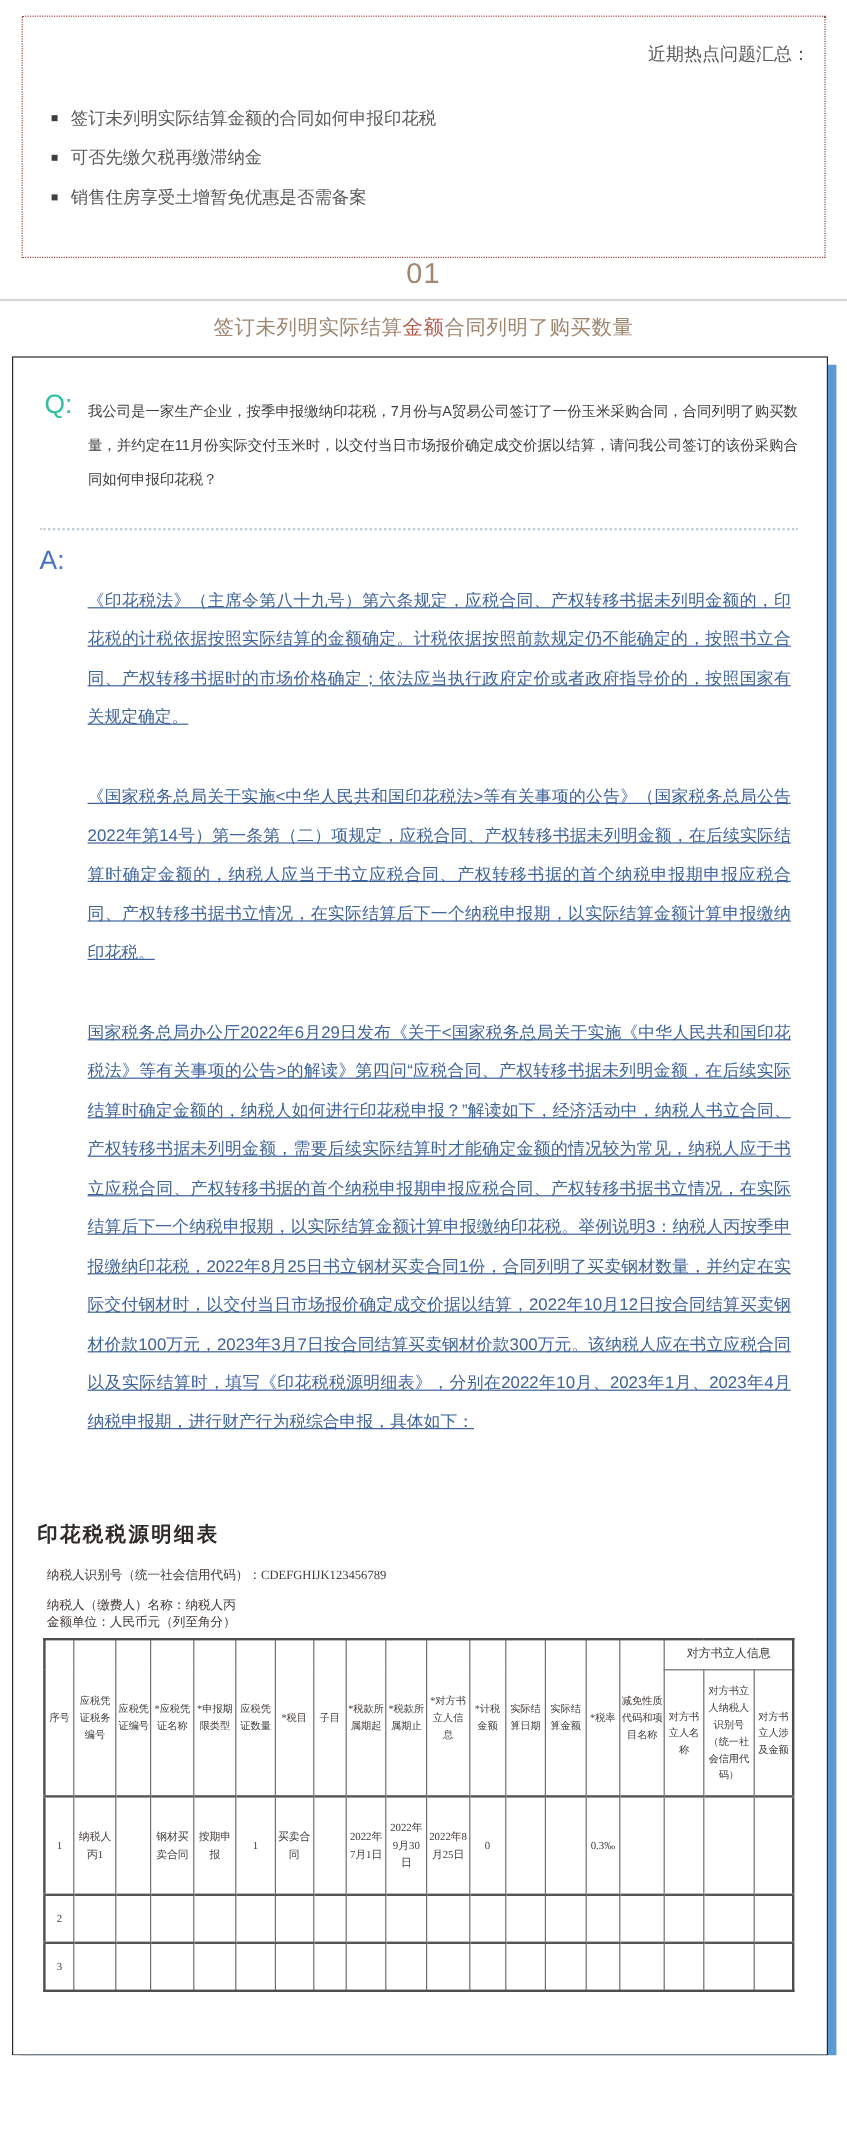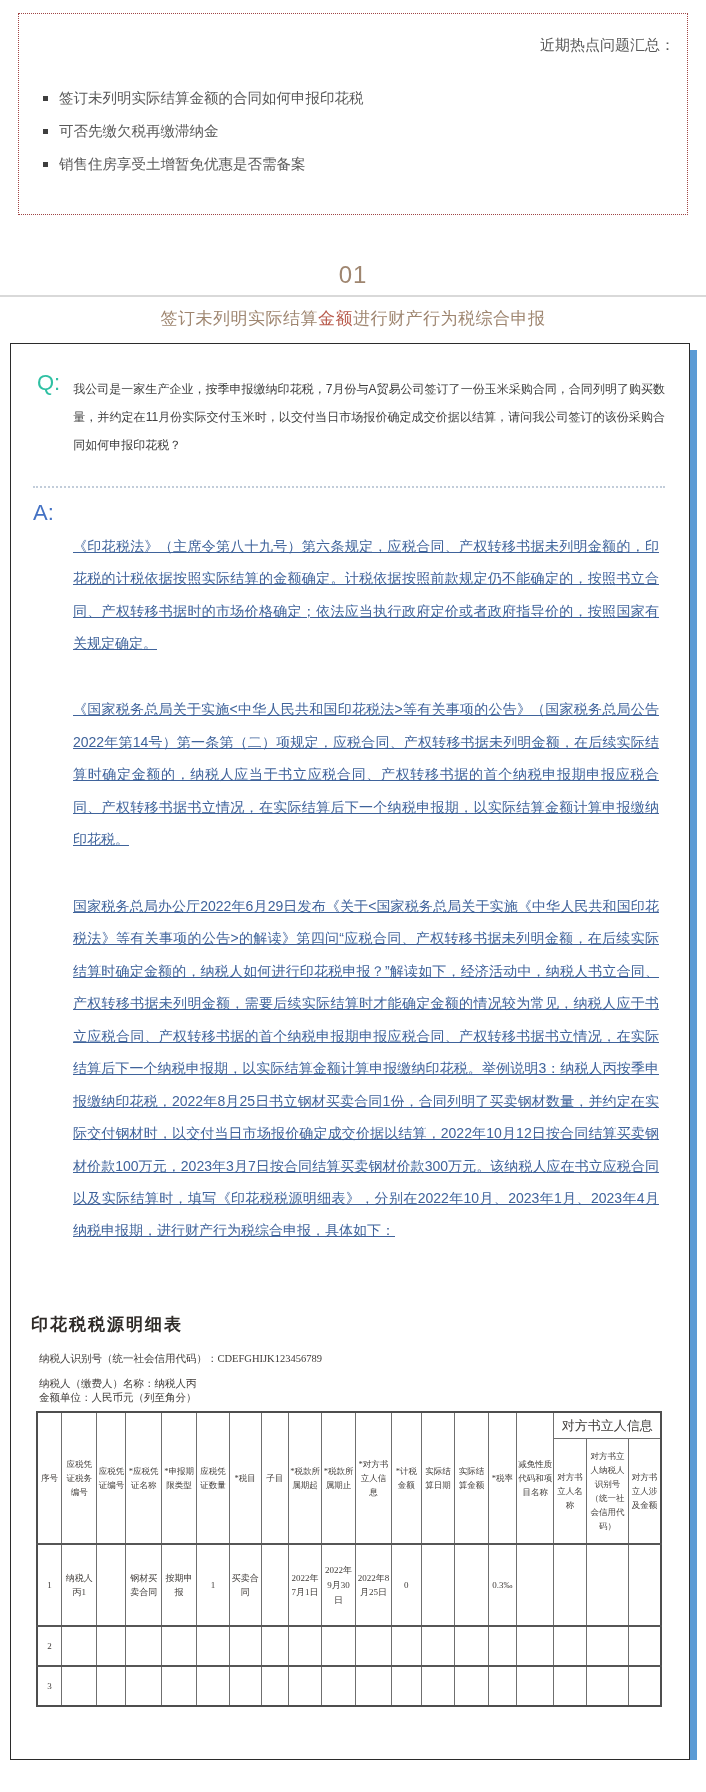--- a/index.html
+++ b/index.html
@@ -7,21 +7,21 @@
   .page { width:706px; background:#fff; overflow:hidden; }
 
   
   .hot-box { margin:13px 18px 0 18px; border:1px dotted #a04545; padding:16px 12px 26px 12px; }
   .hot-title { text-align:right; color:#595959; font-size:15px; margin:6px 0 34px 0; }
   .hot-list { list-style:none; margin:0; padding:0 0 0 12px; }
   .hot-list li { display:flex; align-items:center; color:#595959; font-size:14.5px; margin:14px 0; }
   .sq { width:5px; height:5px; background:#3f3f3f; margin-right:11px; flex:none; }
 
   
-  .sec-num { margin-top:46px; text-align:center; color:#9f8670; font-size:24px; letter-spacing:1px; }
+  .sec-num { text-align:center; color:#9f8670; font-size:24px; letter-spacing:1px; }
   .sec-line { border-top:2px solid #d9d9d9; margin-top:6px; }
   .sec-title { text-align:center; color:#9f8670; font-size:17px; margin-top:10px; letter-spacing:0.5px; }
   .sec-title .hl { color:#b85a4b;text-align:right; }
 
   
   .qa-box { box-sizing:border-box; margin:13px 0 0 10px; width:680px; border:1px solid #2b2b2b;
             box-shadow:7px 7px 0 0 #5b9bd5; padding:26px 22px 52px 20px; background:#fff; }
   .q-row { display:flex; }
   .q-label { color:#2fc0a3; font-size:22px; margin:0 13px 0 6px; flex:none; }
   .q-text { margin:5px 2px 0 0; color:#3d3d3d; font-size:12px; line-height:2.35; text-align:justify; }
@@ -32,21 +32,21 @@
 
   
   .tax-table { margin-top:66px; font-family:"Liberation Serif","DejaVu Serif",serif; color:#3f3b38; }
   .tax-table h3 { font-size:17px; margin:0 0 16px 0; letter-spacing:2px; color:#2f2b28; font-weight:bold; }
   .meta1 { font-size:10.5px; margin:0 4px 11px 8px; }
   .meta2 { display:flex; justify-content:space-between; font-size:10.5px; margin:0 4px 6px 8px;flex-direction:column; }
   .tax-table table { width:calc(100% - 10px); margin:0 auto; border-collapse:collapse; border:2px solid #4e4e4e; table-layout:fixed; }
   .tax-table th, .tax-table td { border:1px solid #6f6f6f; font-weight:normal; padding:2px 1px;
     text-align:center; vertical-align:middle; word-break:break-all; font-size:8.5px; line-height:1.65; color:#3f3b38; }
   .tax-table thead tr.sub-row th { height:100px; }
-  .tax-table .group-h { font-size:13px; height:20px; }
+  .tax-table .group-h { font-size:10px; height:20px; }
   .tax-table tbody td { font-size:9px; border-top:2px solid #565656; }
   .tax-table tbody tr:first-child td { height:76px; }
   .tax-table tbody tr + tr td { height:34px; }
 </style>
 </head>
 <body>
 
 <div class="page">
 
   <div class="hot-box">
@@ -64,21 +64,21 @@
         <span class="sq"></span>
         <span>销售住房享受土增暂免优惠是否需备案</span>
       </li>
     </ul>
   </div>
 
   <div class="sec-head">
     <div class="sec-num">01</div>
     <div class="sec-line"></div>
     <div class="sec-title">
-      <span>签订未列明实际结算</span><span class="hl">金额</span><span>进行财产行为税综合申报</span>
+      <span>签订未列明实际结算</span><span class="hl">金额</span><span>合同列明了购买数量</span>
     </div>
   </div>
 
   <div class="qa-box">
 
     <div class="q-row">
       <span class="q-label">Q:</span>
       <p class="q-text">我公司是一家生产企业，按季申报缴纳印花税，7月份与A贸易公司签订了一份玉米采购合同，合同列明了购买数量，并约定在11月份实际交付玉米时，以交付当日市场报价确定成交价据以结算，请问我公司签订的该份采购合同如何申报印花税？</p>
     </div>
 

